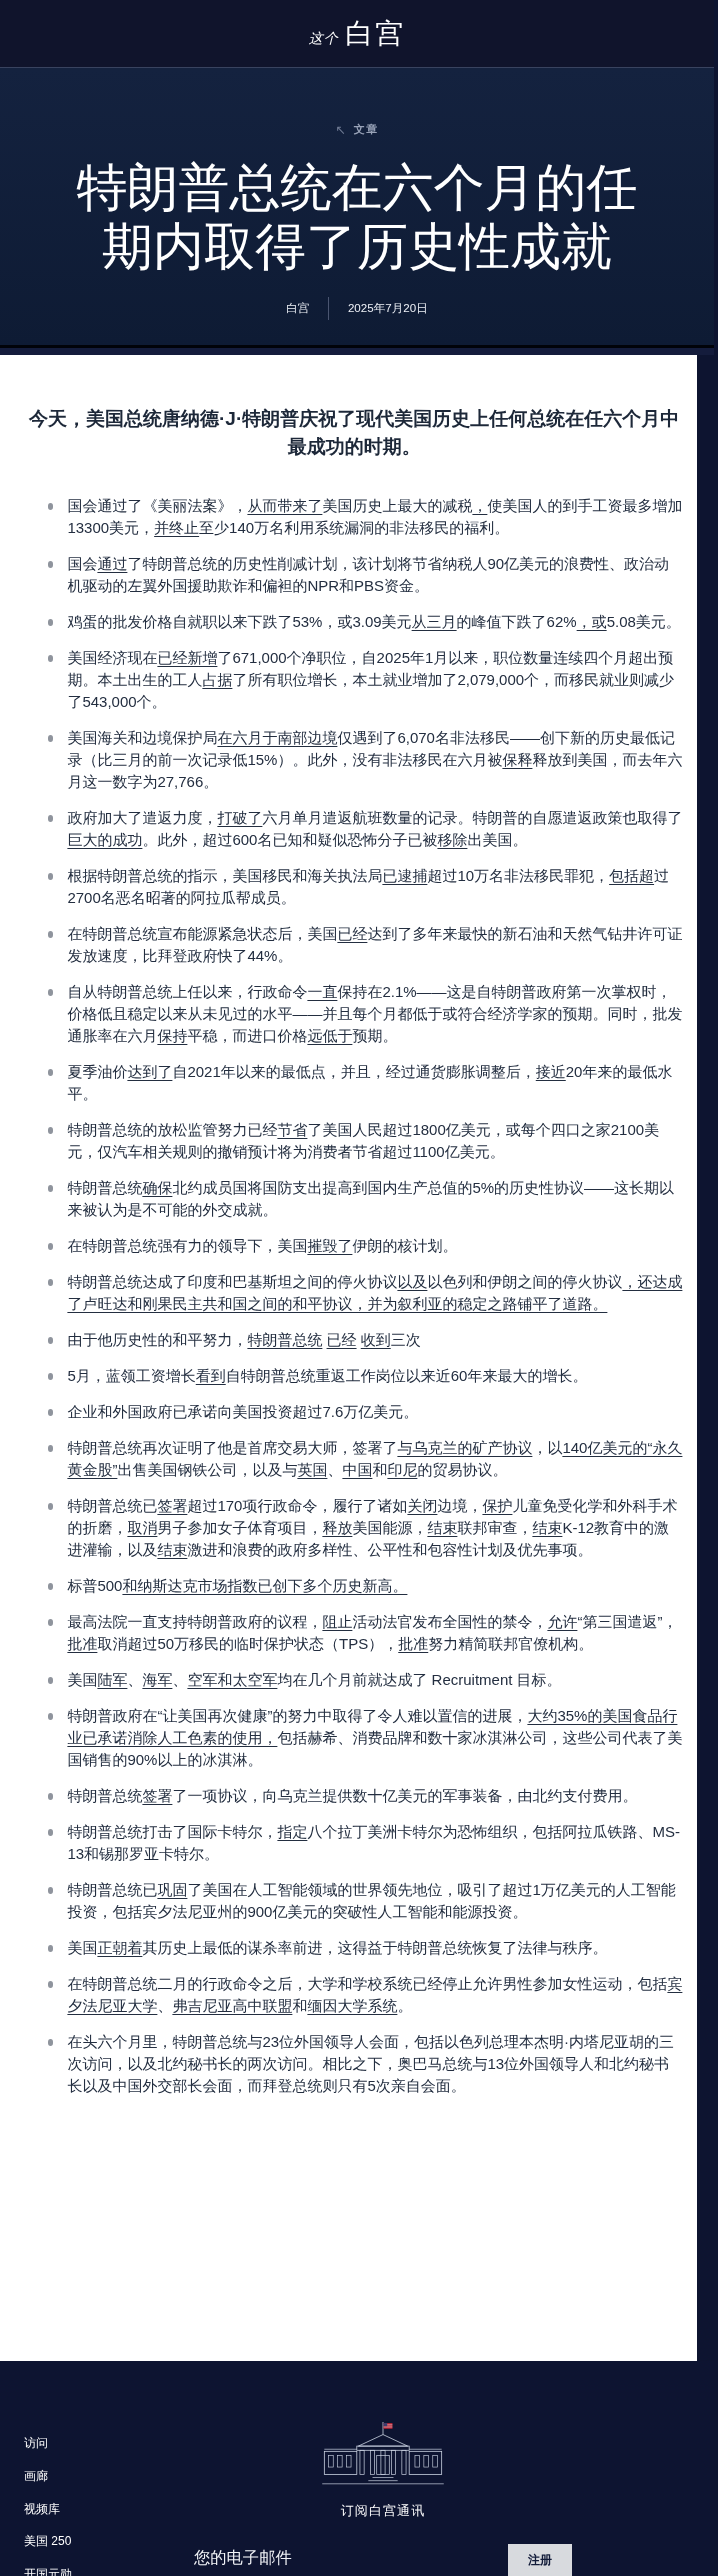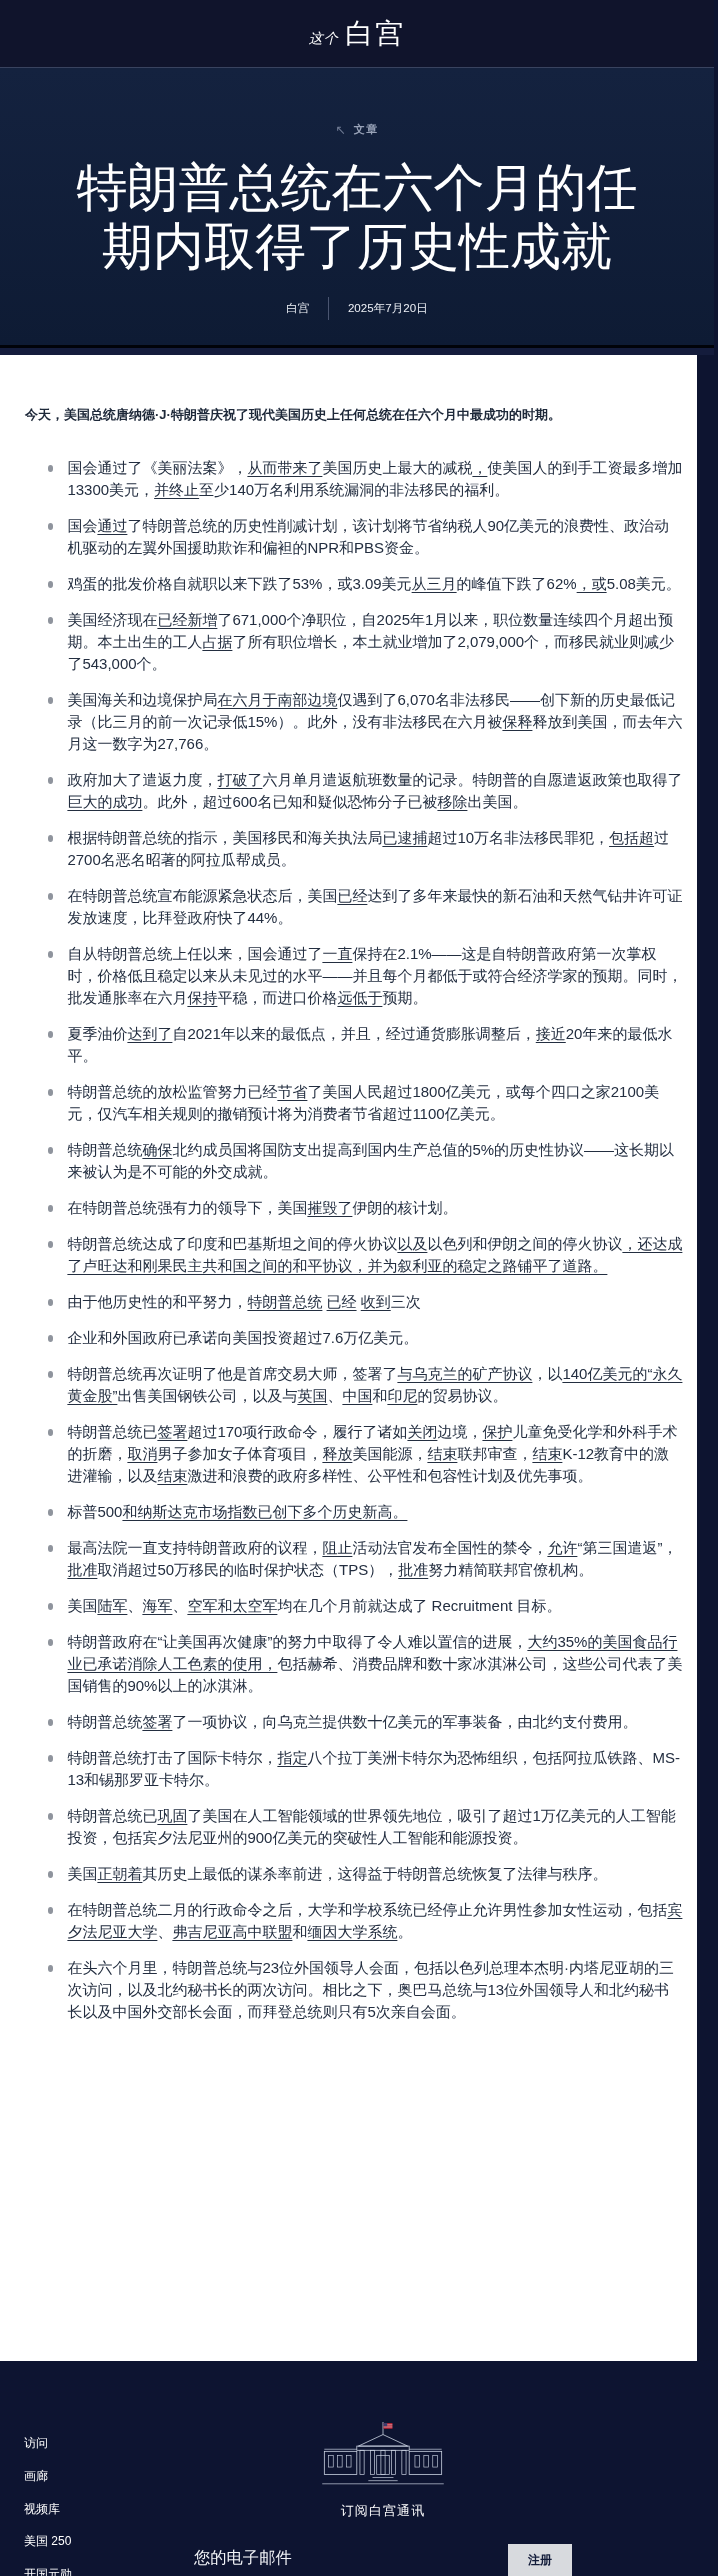--- a/index.html
+++ b/index.html
@@ -26,21 +26,21 @@
   .byline { margin-top:21px; display:flex; justify-content:center; align-items:center; gap:19px;
     color:#eef1f7; font-size:11.6px; }
   .byline .divider { width:0.5px; height:23px; background:#4a5570; }
 
   .strip-black { height:2.6px; background:#010309; flex:none; }
   .strip-navy  { height:7.4px; background:#141c3c; flex:none; }
 
   
   .content { background:#ffffff; margin-right:17px; min-height:2006px;
     padding:50px 13.7px 29px 25px; flex:none; }
-  .intro { font-size:13px; font-weight:bold; color:#1d2839; line-height:1.5; }
+  .intro { font-size:19px; font-weight:bold; color:#1d2839; line-height:1.5;text-align:center; }
   .achievements { list-style:none; margin-top:33px; padding-left:23px; }
   .achievements li { position:relative; padding-left:19.4px; font-size:15px; line-height:22px;
     color:#232e40; margin-bottom:14px; }
   .achievements li::before { content:""; position:absolute; left:0; top:7.9px; width:5.3px; height:6.8px;
     border-radius:50%; background:#8f949d; }
   .u { text-decoration:underline; text-underline-offset:3.2px; text-decoration-thickness:0.8px; cursor:pointer; }
 
   
   .site-footer { background:#0d1431; flex:1 0 auto; min-height:210px; position:relative; color:#fff; }
   .footer-nav { position:absolute; left:24px; top:74px; display:flex; flex-direction:column; gap:15.8px; }
@@ -89,27 +89,28 @@
     <p class="intro">今天，美国总统唐纳德·J·特朗普庆祝了现代美国历史上任何总统在任六个月中最成功的时期。</p>
     <ul class="achievements">
         <li><span>国会通过了《美丽法案》，</span><span class="u">从而带来了</span><span>美国历史上最大的减税</span><span class="u">，</span><span>使美国人的到手工资最多增加13300美元，</span><span class="u">并终止</span><span>至少140万名利用系统漏洞的非法移民的福利。</span></li>
         <li><span>国会</span><span class="u">通过</span><span>了特朗普总统的历史性削减计划，该计划将节省纳税人90亿美元的浪费性、政治动机驱动的左翼外国援助欺诈和偏袒的NPR和PBS资金。</span></li>
         <li><span>鸡蛋的批发价格自就职以来下跌了53%，或3.09美元</span><span class="u">从三月</span><span>的峰值下跌了62%</span><span class="u">，或</span><span>5.08美元。</span></li>
         <li><span>美国经济现在</span><span class="u">已经新增</span><span>了671,000个净职位，自2025年1月以来，职位数量连续四个月超出预期。本土出生的工人</span><span class="u">占据</span><span>了所有职位增长，本土就业增加了2,079,000个，而移民就业则减少了543,000个。</span></li>
         <li><span>美国海关和边境保护局</span><span class="u">在六月于南部边境</span><span>仅遇到了6,070名非法移民——创下新的历史最低记录（比三月的前一次记录低15%）。此外，没有非法移民在六月被</span><span class="u">保释</span><span>释放到美国，而去年六月这一数字为27,766。</span></li>
         <li><span>政府加大了遣返力度，</span><span class="u">打破了</span><span>六月单月遣返航班数量的记录。特朗普的自愿遣返政策也取得了</span><span class="u">巨大的成功</span><span>。此外，超过600名已知和疑似恐怖分子已被</span><span class="u">移除</span><span>出美国。</span></li>
         <li><span>根据特朗普总统的指示，美国移民和海关执法局</span><span class="u">已逮捕</span><span>超过10万名非法移民罪犯，</span><span class="u">包括超</span><span>过2700名恶名昭著的阿拉瓜帮成员。</span></li>
         <li><span>在特朗普总统宣布能源紧急状态后，美国</span><span class="u">已经</span><span>达到了多年来最快的新石油和天然气钻井许可证发放速度，比拜登政府快了44%。</span></li>
-        <li><span>自从特朗普总统上任以来，国会通过了</span><span class="u">一直</span><span>保持在2.1%——这是自特朗普政府第一次掌权时，价格低且稳定以来从未见过的水平——并且每个月都低于或符合经济学家的预期。同时，批发通胀率在六月</span><span class="u">保持</span><span>平稳，而进口价格</span><span class="u">远低于</span><span>预期。</span></li>
+        <li><span>自从特朗普总统上任以来，行政命令</span><span class="u">一直</span><span>保持在2.1%——这是自特朗普政府第一次掌权时，价格低且稳定以来从未见过的水平——并且每个月都低于或符合经济学家的预期。同时，批发通胀率在六月</span><span class="u">保持</span><span>平稳，而进口价格</span><span class="u">远低于</span><span>预期。</span></li>
         <li><span>夏季油价</span><span class="u">达到了</span><span>自2021年以来的最低点，并且，经过通货膨胀调整后，</span><span class="u">接近</span><span>20年来的最低水平。</span></li>
         <li><span>特朗普总统的放松监管努力已经</span><span class="u">节省</span><span>了美国人民超过1800亿美元，或每个四口之家2100美元，仅汽车相关规则的撤销预计将为消费者节省超过1100亿美元。</span></li>
         <li><span>特朗普总统</span><span class="u">确保</span><span>北约成员国将国防支出提高到国内生产总值的5%的历史性协议——这长期以来被认为是不可能的外交成就。</span></li>
         <li><span>在特朗普总统强有力的领导下，美国</span><span class="u">摧毁了</span><span>伊朗的核计划。</span></li>
         <li><span>特朗普总统达成了印度和巴基斯坦之间的停火协议</span><span class="u">以及</span><span>以色列和伊朗之间的停火协议</span><span class="u">，还达成了卢旺达和刚果民主共和国之间的和平协议，并为叙利亚的稳定之路铺平了道路。</span></li>
         <li><span>由于他历史性的和平努力，</span><span class="u">特朗普总统</span><span> </span><span class="u">已经</span><span> </span><span class="u">收到</span><span>三次</span></li>
+        <li><span>5月，蓝领工资增长</span><span class="u">看到</span><span>自特朗普总统重返工作岗位以来近60年来最大的增长。</span></li>
         <li><span>企业和外国政府已承诺向美国投资超过7.6万亿美元。</span></li>
         <li><span>特朗普总统再次证明了他是首席交易大师，签署了</span><span class="u">与乌克兰的矿产协议</span><span>，以</span><span class="u">140亿美元的“永久黄金股”</span><span>出售美国钢铁公司，以及与</span><span class="u">英国</span><span>、</span><span class="u">中国</span><span>和</span><span class="u">印尼</span><span>的贸易协议。</span></li>
         <li><span>特朗普总统已</span><span class="u">签署</span><span>超过170项行政命令，履行了诸如</span><span class="u">关闭</span><span>边境，</span><span class="u">保护</span><span>儿童免受化学和外科手术的折磨，</span><span class="u">取消</span><span>男子参加女子体育项目，</span><span class="u">释放</span><span>美国能源，</span><span class="u">结束</span><span>联邦审查，</span><span class="u">结束</span><span>K-12教育中的激进灌输，以及</span><span class="u">结束</span><span>激进和浪费的政府多样性、公平性和包容性计划及优先事项。</span></li>
         <li><span>标普500</span><span class="u">和纳斯达克市场指数已创下多个历史新高。</span></li>
         <li><span>最高法院一直支持特朗普政府的议程，</span><span class="u">阻止</span><span>活动法官发布全国性的禁令，</span><span class="u">允许</span><span>“第三国遣返”，</span><span class="u">批准</span><span>取消超过50万移民的临时保护状态（TPS），</span><span class="u">批准</span><span>努力精简联邦官僚机构。</span></li>
         <li><span>美国</span><span class="u">陆军</span><span>、</span><span class="u">海军</span><span>、</span><span class="u">空军和太空军</span><span>均在几个月前就达成了 Recruitment 目标。</span></li>
         <li><span>特朗普政府在“让美国再次健康”的努力中取得了令人难以置信的进展，</span><span class="u">大约35%的美国食品行业已承诺消除人工色素的使用，</span><span>包括赫希、消费品牌和数十家冰淇淋公司，这些公司代表了美国销售的90%以上的冰淇淋。</span></li>
         <li><span>特朗普总统</span><span class="u">签署</span><span>了一项协议，向乌克兰提供数十亿美元的军事装备，由北约支付费用。</span></li>
         <li><span>特朗普总统打击了国际卡特尔，</span><span class="u">指定</span><span>八个拉丁美洲卡特尔为恐怖组织，包括阿拉瓜铁路、MS-13和锡那罗亚卡特尔。</span></li>
         <li><span>特朗普总统已</span><span class="u">巩固</span><span>了美国在人工智能领域的世界领先地位，吸引了超过1万亿美元的人工智能投资，包括宾夕法尼亚州的900亿美元的突破性人工智能和能源投资。</span></li>

